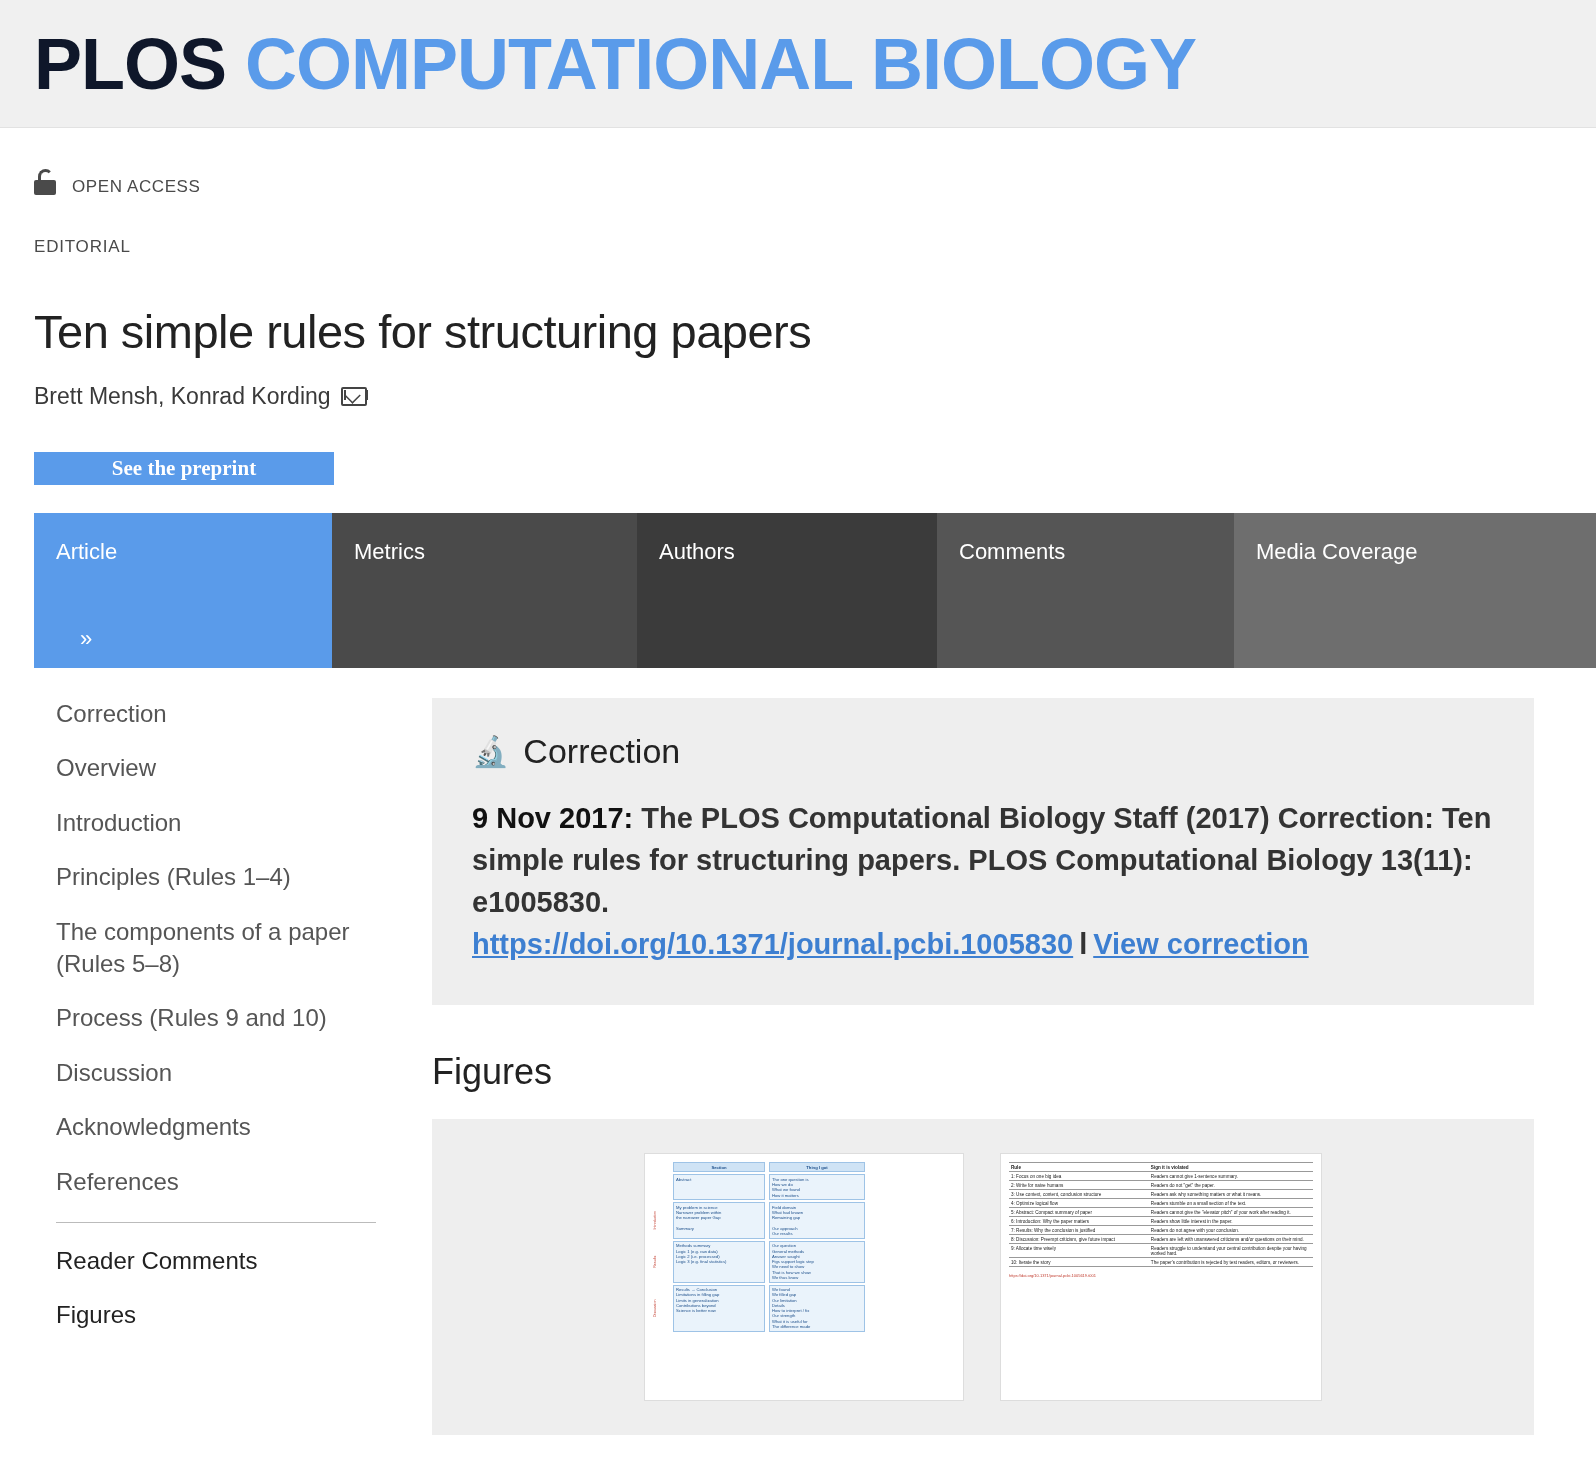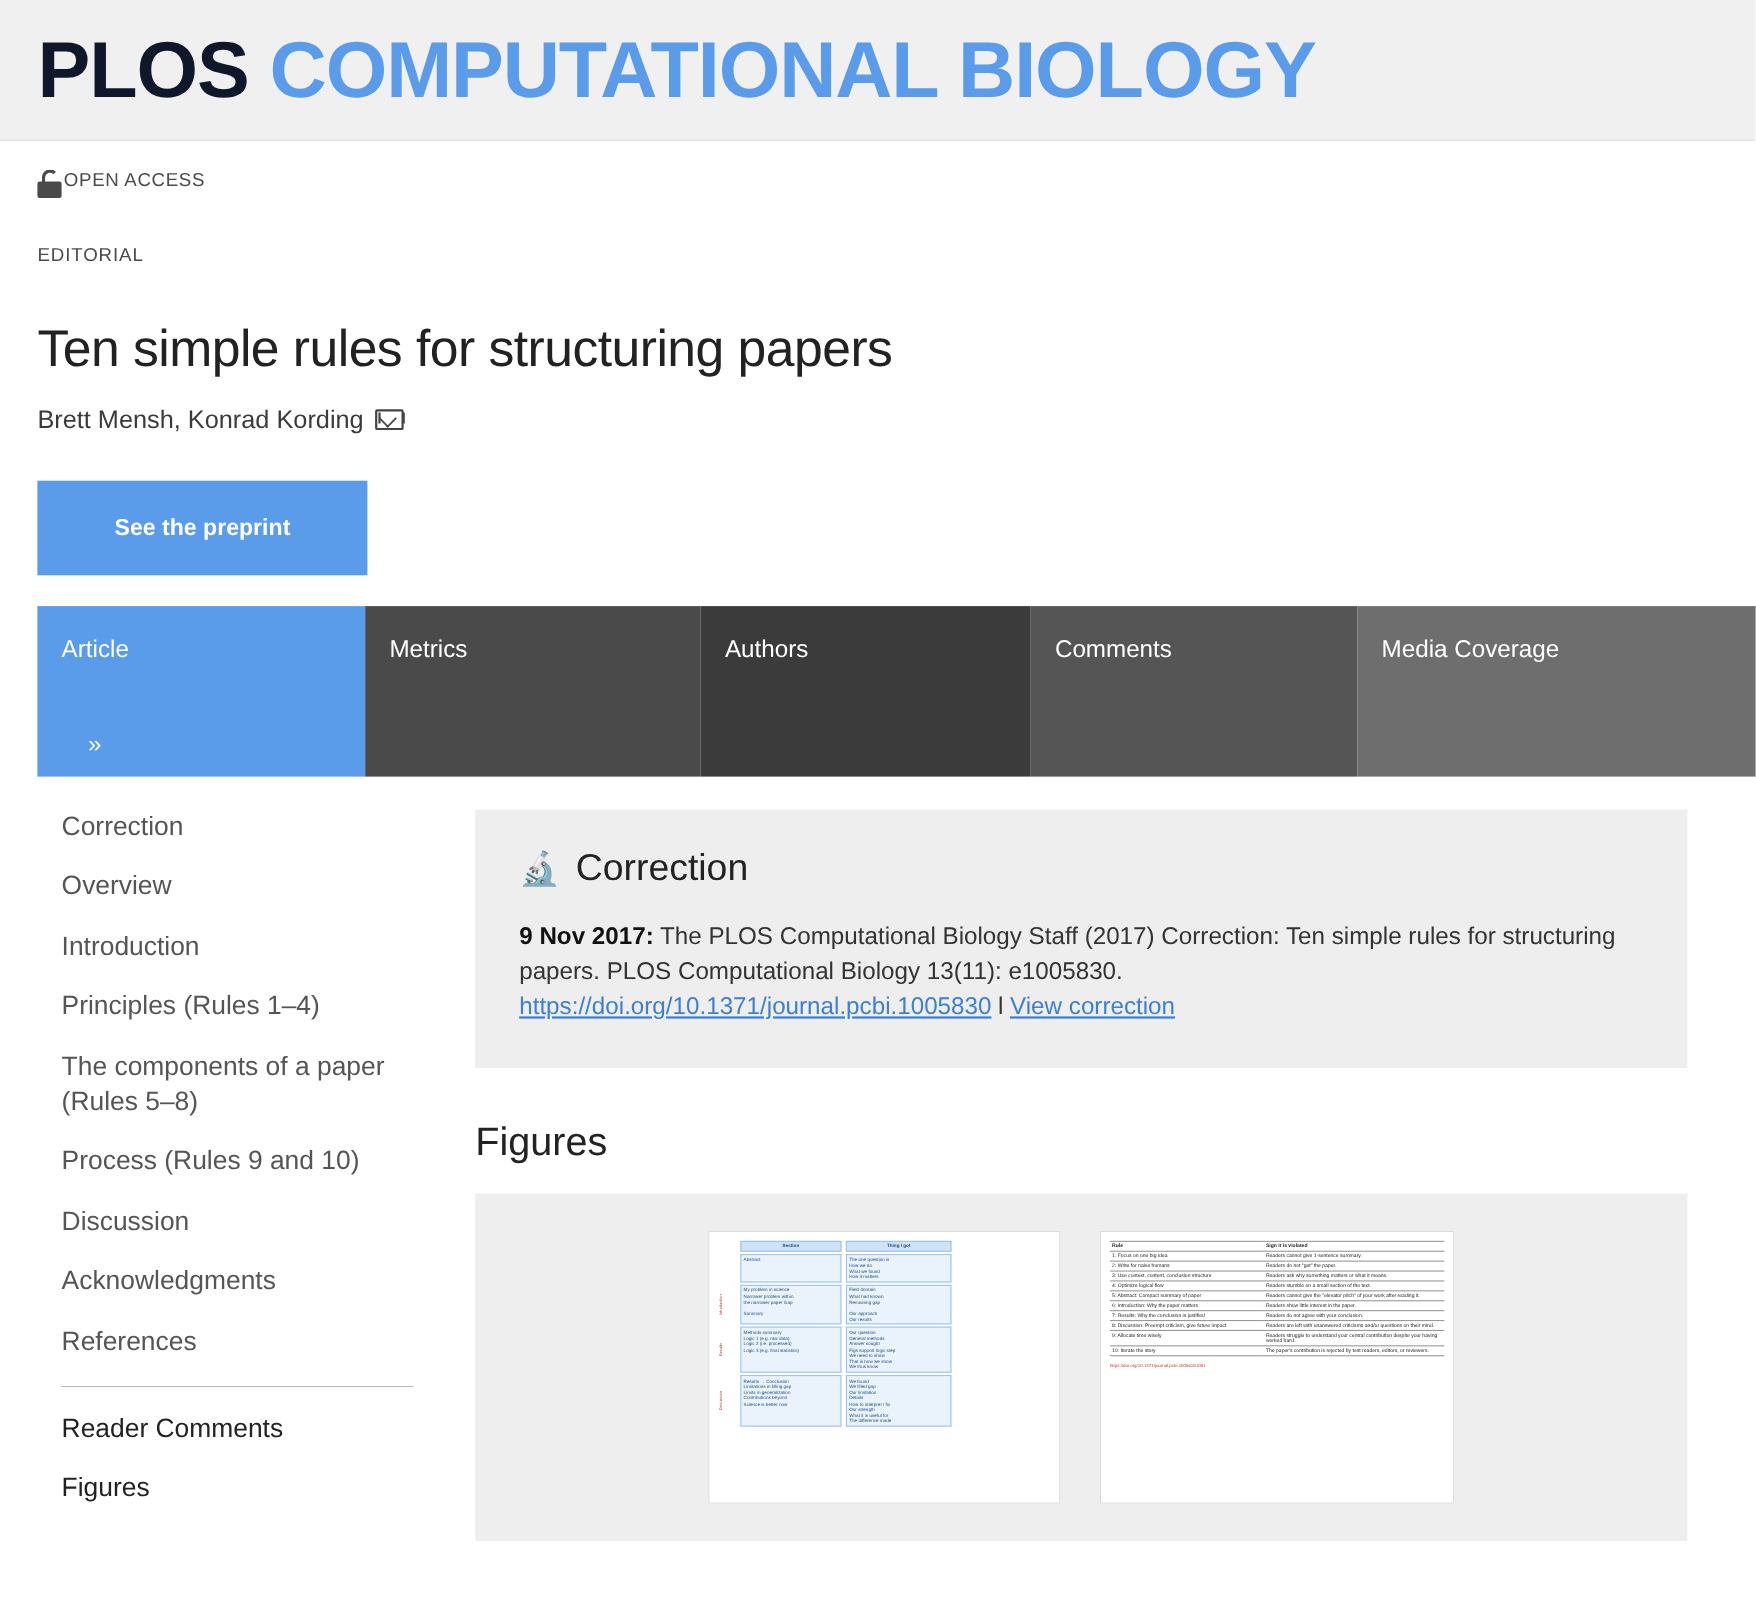--- a/index.html
+++ b/index.html
@@ -36,22 +36,23 @@
   }
   .logo-plos { color: #0f172a; text-align: center; }
   .logo-rest { color: #5a9bea; }
 
   
   .content {
     padding: 0 34px;
   }
   .oa-row {
     display: flex;
-    align-items: flex-start;
-    margin-top: 26px;
+    align-items: flex-end;
+    margin-top: 41px;
+    gap: 14px;
   }
   .lock-icon {
     width: 24px;
     height: 28px;
     position: relative;
     display: inline-block;
   }
   .lock-icon .shackle {
     position: absolute;
     top: 0; left: 4px;
@@ -132,24 +133,24 @@
   .pubinfo {
     font-size: 22px;
     color: #3a3a3a;
     padding-top: 10px;
   }
   .pubinfo .dot { padding: 0 8px; }
   .preprint-btn {
     background: #5a9bea;
     color: #fff;
     border: none;
-    font-family: Liberation Sans, sans-serif;
+    font-family: Liberation Serif, serif;
     font-size: 21px;
     font-weight: bold;
-    padding: 31px 30px;
+    padding: 4px 30px;
     cursor: pointer;
     min-width: 300px;
   }
 
   
   .tabs {
     display: flex;
     margin-top: 28px;
     height: 155px;
   }
@@ -213,23 +214,24 @@
   .correction-head {
     display: flex;
     align-items: center;
     gap: 14px;
     font-size: 34px;
     color: #222;
     margin-bottom: 26px;
   }
   .micro-icon { font-size: 30px; }
   .correction-text {
-    font-size: 22px;
+    font-size: 29px;
     line-height: 1.45;
     color: #333;
+    font-weight: bold;
   }
   .correction-text b { color: #111; }
   .correction-text a {
     color: #3d7fd1;
     text-decoration: underline;
   }
   .sep { padding: 0 6px; }
 
   h2.figures-title {
     font-size: 36px;

